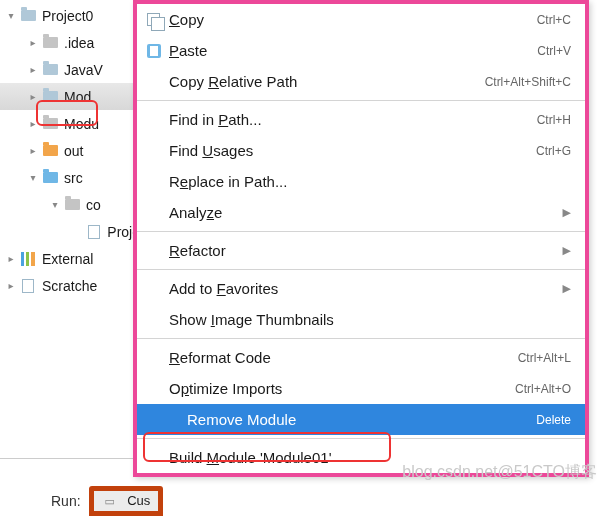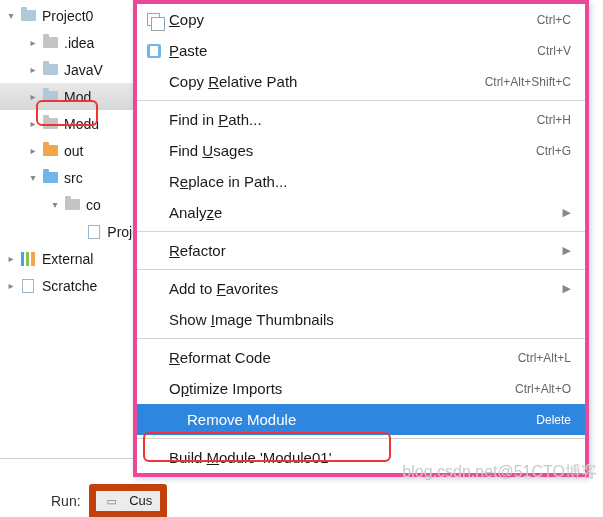--- a/index.html
+++ b/index.html
@@ -13,21 +13,21 @@
   .folder, .folder-blue, .folder-orange, .folder-grey { width: 15px; height: 11px; border-radius: 1px; position: relative; }
   .folder::before, .folder-blue::before, .folder-orange::before, .folder-grey::before { content:""; position:absolute; top:-3px; left:0; width:6px; height:3px; background:inherit; border-radius:1px 1px 0 0; }
   .bold { font-weight: 400; }
   .sel-row { background: linear-gradient(#e8e8e8,#d8d8d8); }
   .sel-outline { position:absolute; left:36px; top:100px; width:62px; height:26px; border:2px solid #e33; border-radius:6px; pointer-events:none; }
   .bars { display:inline-block; width:14px; height:14px; background: linear-gradient(to right,#4aa3df 0 3px,transparent 3px 5px,#8bc34a 5px 8px,transparent 8px 10px,#f2a54a 10px 13px); }
   .file-icon { width:12px; height:14px; background:#fff; border:1px solid #9db7c8; position:relative; }
   .divider { height:1px; background:#ccc; margin:6px 0 4px 0; }
   .run-label { font-size:14px; color:#333; }
   .bottom { position:absolute; left:0; bottom:0; width:140px; display:flex; align-items:center; height:32px; padding-left:6px; gap:8px;margin-left:45px; }
-  .tab { background:#ececec; border:7px solid #c2410c; border-radius:3px 3px 0 0; padding:2px 8px; font-size:13px; }
+  .tab { background:#ececec; border:5px solid #c2410c; border-radius:3px 3px 0 0; padding:2px 8px; font-size:13px; }
 
   .menu { position:absolute; left:133px; top:0; width:456px; background:#fff; border:4px solid #ec4899; box-shadow:2px 2px 6px rgba(0,0,0,0.18); }
   .menu-item { display:flex; align-items:center; height:31px; padding:0 14px 0 10px; font-size:15px; }
   .menu-item .mi-icon { width:22px; display:inline-flex; }
   .menu-item .mi-label { flex:1; }
   .menu-item .mi-shortcut { color:#666; font-size:12px; }
   .menu-item.highlight { background:#2f86de; color:#fff;padding-left:28px; }
   .menu-item.highlight .mi-shortcut { color:#fff; }
   .menu .sep { height:1px; background:#d4d4d4; margin:3px 0; }
   .sub-arrow { color:#888; font-size:11px; }

